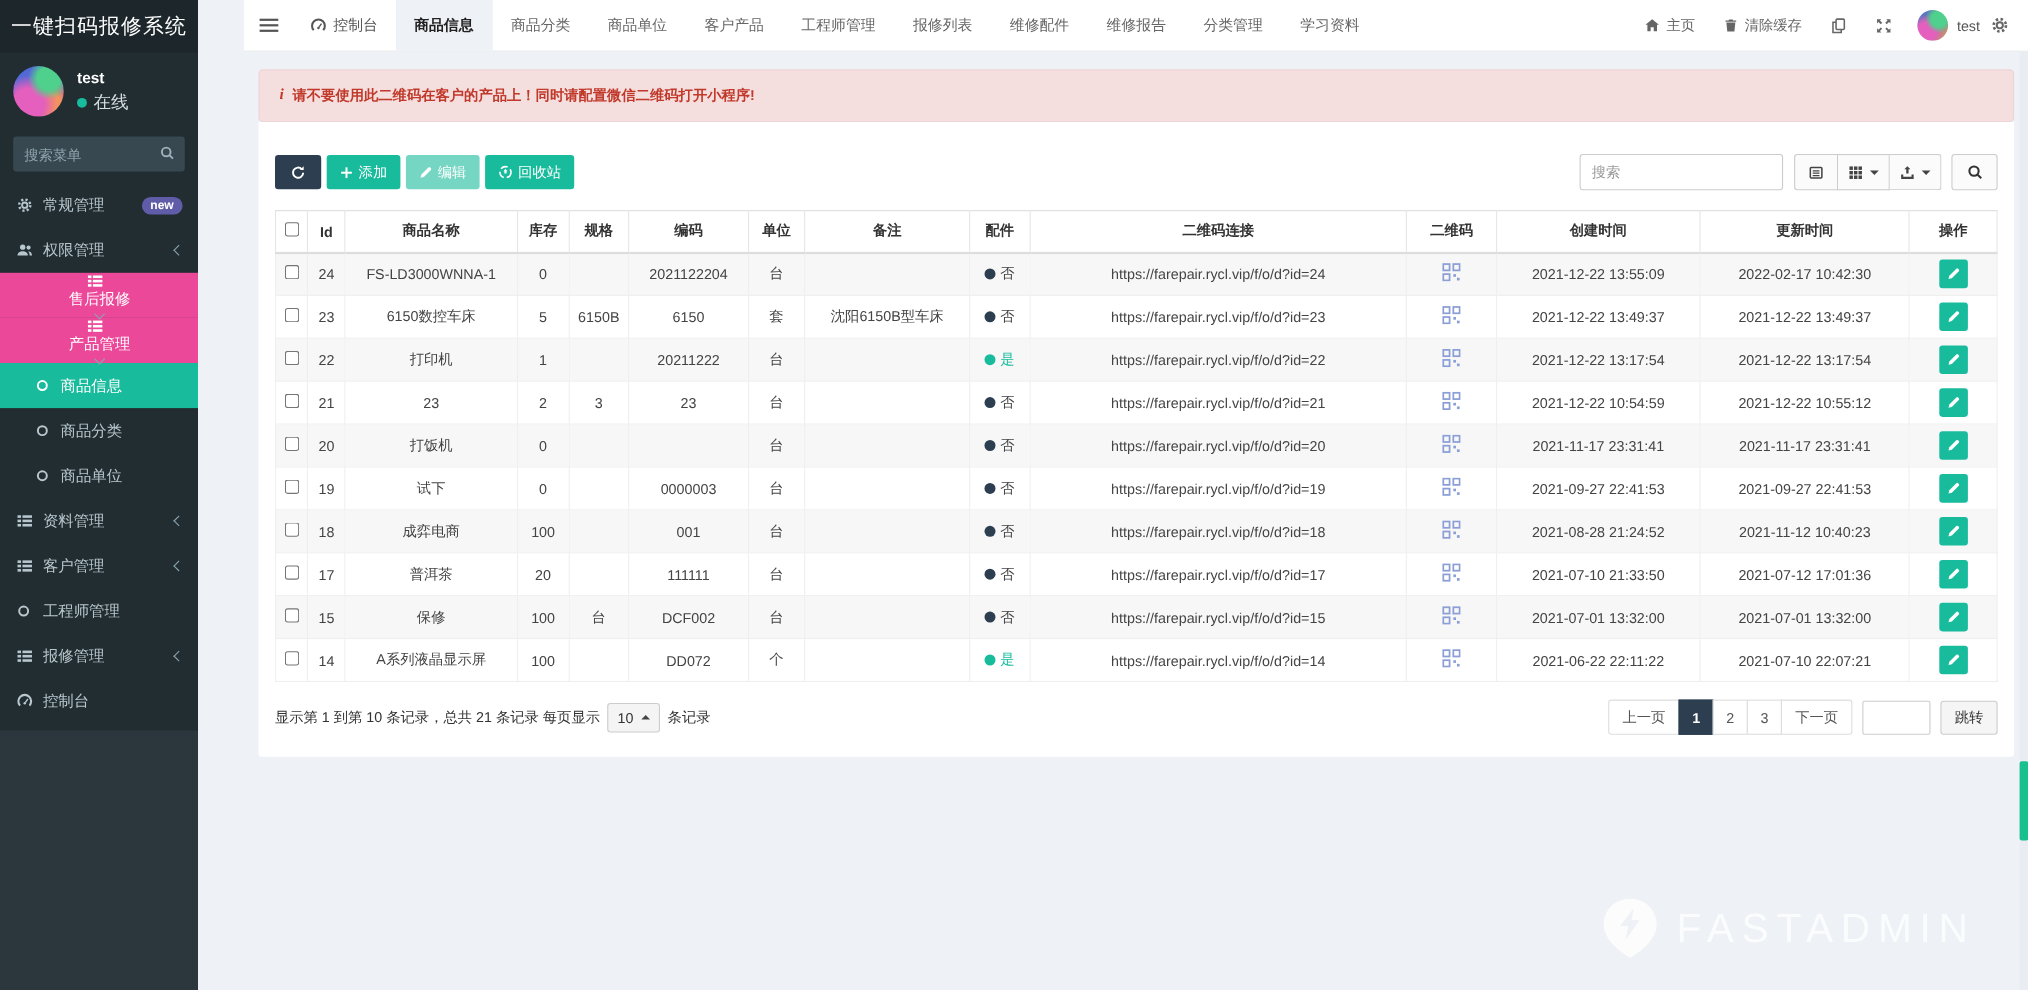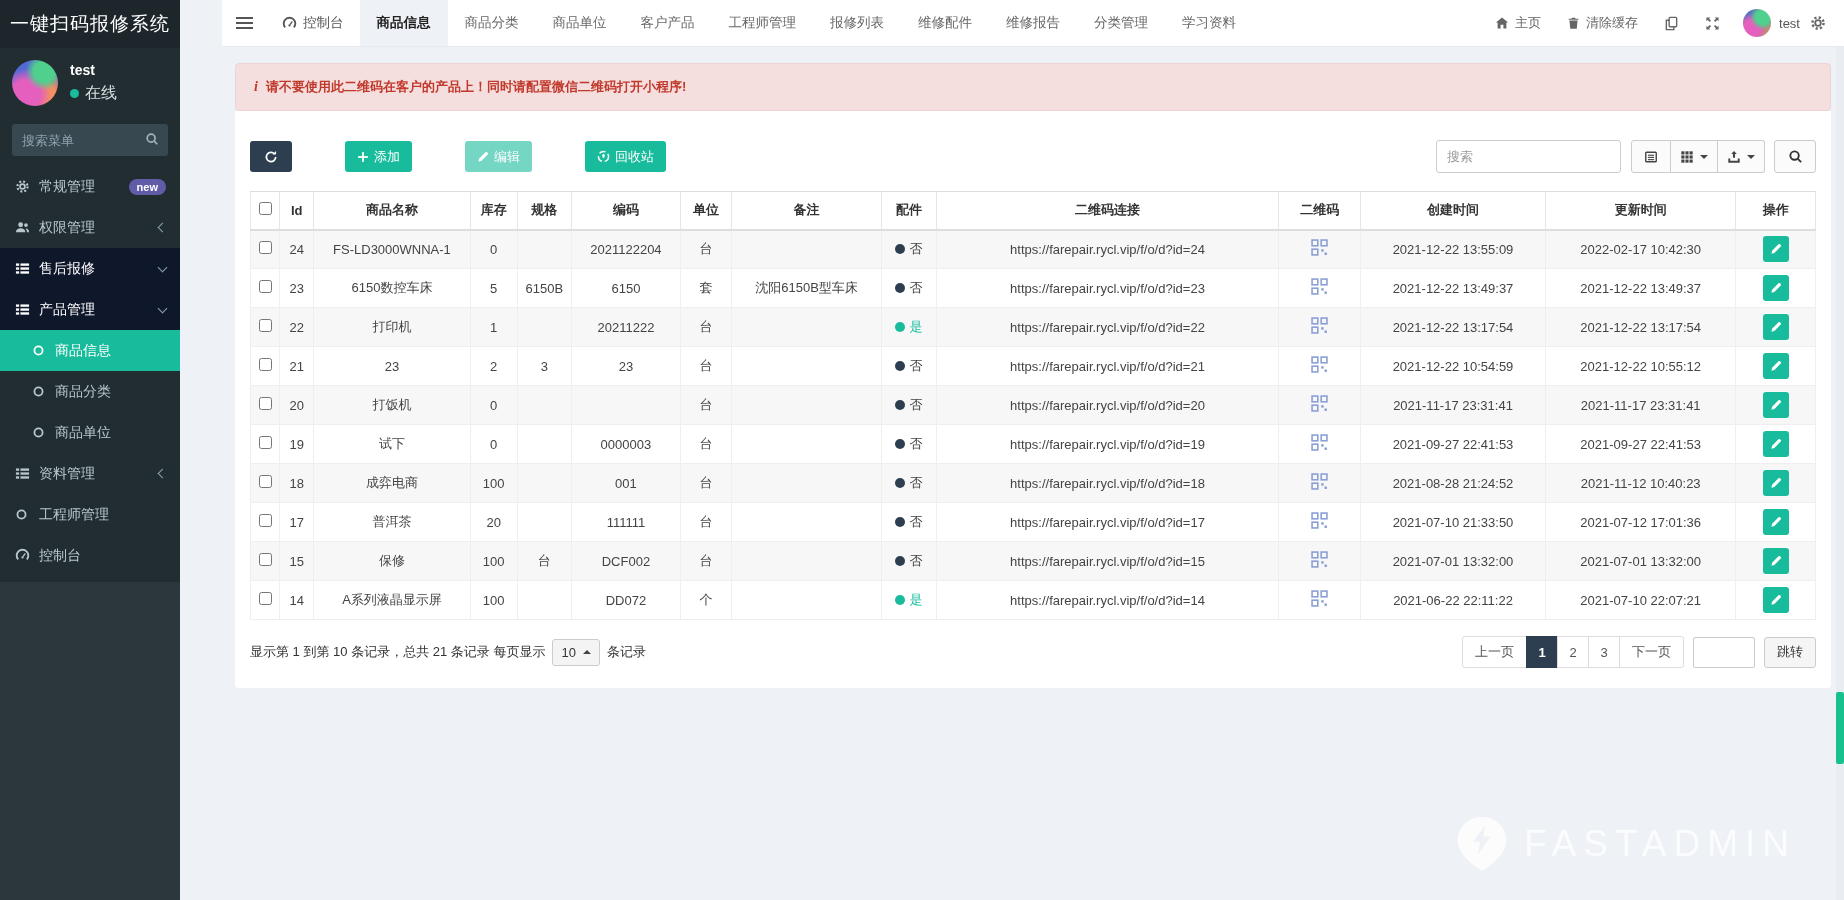--- a/index.html
+++ b/index.html
@@ -21,21 +21,21 @@
   .user-name { color:#fff; font-size:14px; font-weight:bold; margin-bottom:5px; }
   .user-status { color:#d7dee2; font-size:16px; display:flex; align-items:center; }
   .dot-online { width:9px; height:9px; border-radius:50%; background:#18bc9c; display:inline-block; margin-right:6px; }
   .sidebar-search { margin:8px 12px 10px; position:relative; }
   .sidebar-search input { width:100%; height:32px; background:#374850; border:none; border-radius:3px; color:#cfd8dc; padding:0 30px 0 10px; font-size:13px; outline:none; }
   .sidebar-search input::placeholder { color:#8fa3ad; }
   .sidebar-search .s-icon { position:absolute; right:9px; top:8px; color:#9fb2bb; }
   .menu { list-style:none; }
   .menu-item { height:41px; display:flex; align-items:center; padding:0 14px 0 15px; color:#b8c7ce; cursor:pointer; font-size:14px; }
   .menu-item .mi-icon { width:15px; margin-right:9px; color:#b8c7ce; flex:none; }
-  .menu-item.expanded { background:#0f172a; color:#fff; }
+  .menu-item.expanded { background:#ec4899; color:#fff;flex-direction:column; }
   .menu-item.expanded .mi-icon { color:#fff; }
   .menu-item .grow { flex:1; }
   .badge-new { background:#605ca8; color:#fff; font-size:11px; padding:2px 8px; border-radius:9px; font-weight:bold; }
   .chev { width:7px; height:7px; border-right:1.6px solid #8aa4af; border-bottom:1.6px solid #8aa4af; flex:none; }
   .chev.left { transform:rotate(135deg); }
   .chev.down { transform:rotate(45deg); margin-top:-3px; }
   .submenu { list-style:none; }
   .submenu-item { height:41px; display:flex; align-items:center; padding-left:32px; color:#b8c7ce; cursor:pointer; font-size:14px; }
   .submenu-item .mi-icon { width:14px; margin-right:9px; }
   .submenu-item.active { background:#18bc9c; color:#fff; }
@@ -61,21 +61,21 @@
 
   
   .content { position:absolute; left:222px; top:47px; right:0; bottom:0; background:#eef1f5; padding:16px 13px 0; }
   .alert { background:#f5dede; border:1px solid #eed3d7; border-radius:4px; height:48px; display:flex; align-items:center; padding:0 18px; color:#c0392b; font-size:13px; font-weight:600; }
   .alert .info-i { font-family:"Liberation Serif","DejaVu Serif",serif; font-style:italic; font-weight:bold; margin-right:8px; font-size:14px; }
   .panel { background:#fff; border-radius:0 0 3px 3px; padding:15px 15px 20px; min-height:545px; }
   .toolbar { display:flex; align-items:center; margin:14px 0 18px; }
   .btn { border:none; border-radius:3px; height:31px; display:inline-flex; align-items:center; justify-content:center; color:#fff; font-size:13px; padding:0 12px; margin-right:5px; cursor:pointer; font-family:inherit; }
   .btn .bi { margin-right:5px; }
   .btn-dark { background:#2c3e50; width:42px; padding:0; }
-  .btn-success { background:#18bc9c;margin-left:48px; }
+  .btn-success { background:#18bc9c; }
   .btn-success.disabled { opacity:.6; cursor:default; }
   .toolbar-right { margin-left:auto; display:flex; align-items:center; }
   .tb-search { width:185px; height:33px; border:1px solid #ccc; border-radius:3px; padding:0 10px; font-size:13px; color:#555; outline:none; font-family:inherit; }
   .tb-search::placeholder { color:#999; }
   .btn-group { display:flex; margin-left:10px; }
   .gbtn { height:33px; min-width:40px; background:#fbfbfb; border:1px solid #ccc; display:flex; align-items:center; justify-content:center; color:#444; cursor:pointer; padding:0 9px; }
   .gbtn + .gbtn { border-left:none; }
   .gbtn:first-child { border-radius:3px 0 0 3px; }
   .gbtn:last-child { border-radius:0 3px 3px 0; }
   .gbtn .caret { width:0; height:0; border-left:4px solid transparent; border-right:4px solid transparent; border-top:4px solid #444; margin-left:6px; }
@@ -222,25 +222,53 @@
               <rect x="5.8" y="6.8" width="9.2" height="2.5"></rect>
               <rect x="1" y="11" width="3.4" height="2.5"></rect>
               <rect x="5.8" y="11" width="9.2" height="2.5"></rect>
             </svg>
           </span>
           <span class="grow">资料管理</span>
           <span class="chev left"></span>
         </li>
         <li class="menu-item">
           <span class="mi-icon">
+            <svg width="15" height="15" viewBox="0 0 16 16" fill="currentColor">
+              <rect x="1" y="2.6" width="3.4" height="2.5"></rect>
+              <rect x="5.8" y="2.6" width="9.2" height="2.5"></rect>
+              <rect x="1" y="6.8" width="3.4" height="2.5"></rect>
+              <rect x="5.8" y="6.8" width="9.2" height="2.5"></rect>
+              <rect x="1" y="11" width="3.4" height="2.5"></rect>
+              <rect x="5.8" y="11" width="9.2" height="2.5"></rect>
+            </svg>
+          </span>
+          <span class="grow">客户管理</span>
+          <span class="chev left"></span>
+        </li>
+        <li class="menu-item">
+          <span class="mi-icon">
             <svg width="13" height="13" viewBox="0 0 16 16">
               <circle cx="8" cy="8" r="5" fill="none" stroke="currentColor" stroke-width="2.2"></circle>
             </svg>
           </span>
           <span class="grow">工程师管理</span>
+        </li>
+        <li class="menu-item">
+          <span class="mi-icon">
+            <svg width="15" height="15" viewBox="0 0 16 16" fill="currentColor">
+              <rect x="1" y="2.6" width="3.4" height="2.5"></rect>
+              <rect x="5.8" y="2.6" width="9.2" height="2.5"></rect>
+              <rect x="1" y="6.8" width="3.4" height="2.5"></rect>
+              <rect x="5.8" y="6.8" width="9.2" height="2.5"></rect>
+              <rect x="1" y="11" width="3.4" height="2.5"></rect>
+              <rect x="5.8" y="11" width="9.2" height="2.5"></rect>
+            </svg>
+          </span>
+          <span class="grow">报修管理</span>
+          <span class="chev left"></span>
         </li>
         <li class="menu-item">
           <span class="mi-icon">
             <svg width="15" height="15" viewBox="0 0 16 16">
               <path d="M3.4 12.2a6.2 6.2 0 1 1 9.2 0" fill="none" stroke="currentColor" stroke-width="2"></path>
               <circle cx="8" cy="10" r="1.2" fill="currentColor"></circle>
               <line x1="8.5" y1="9.3" x2="11" y2="5.8" stroke="currentColor" stroke-width="1.4"></line>
             </svg>
           </span>
           <span class="grow">控制台</span>

